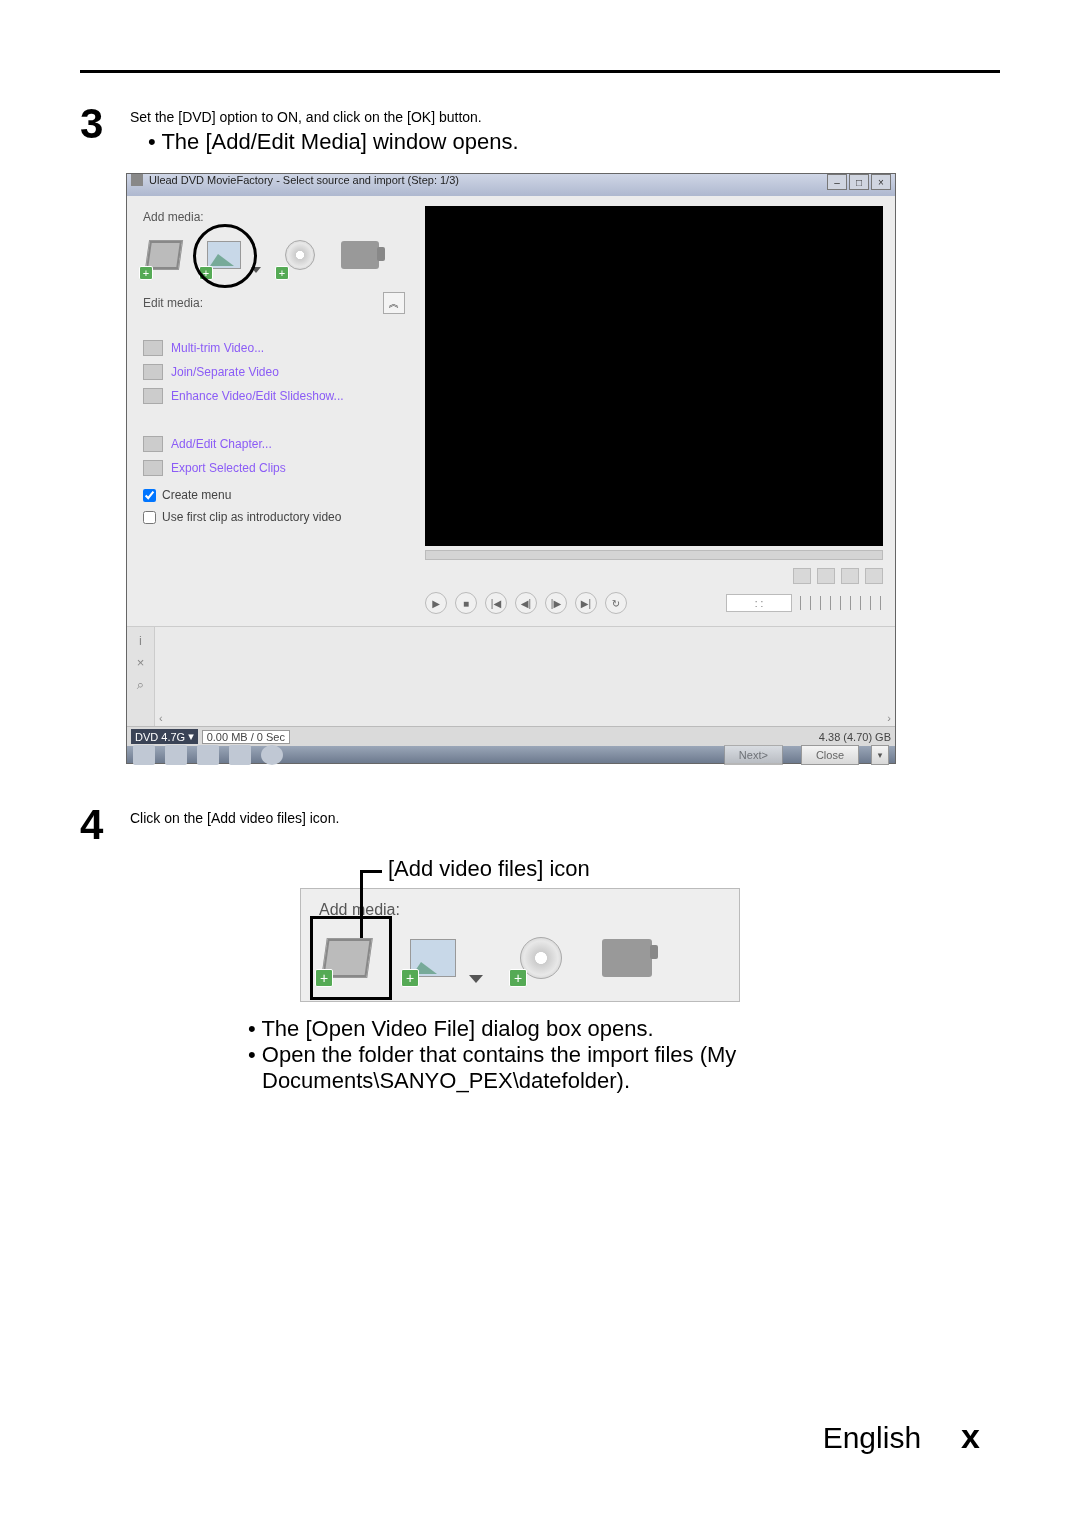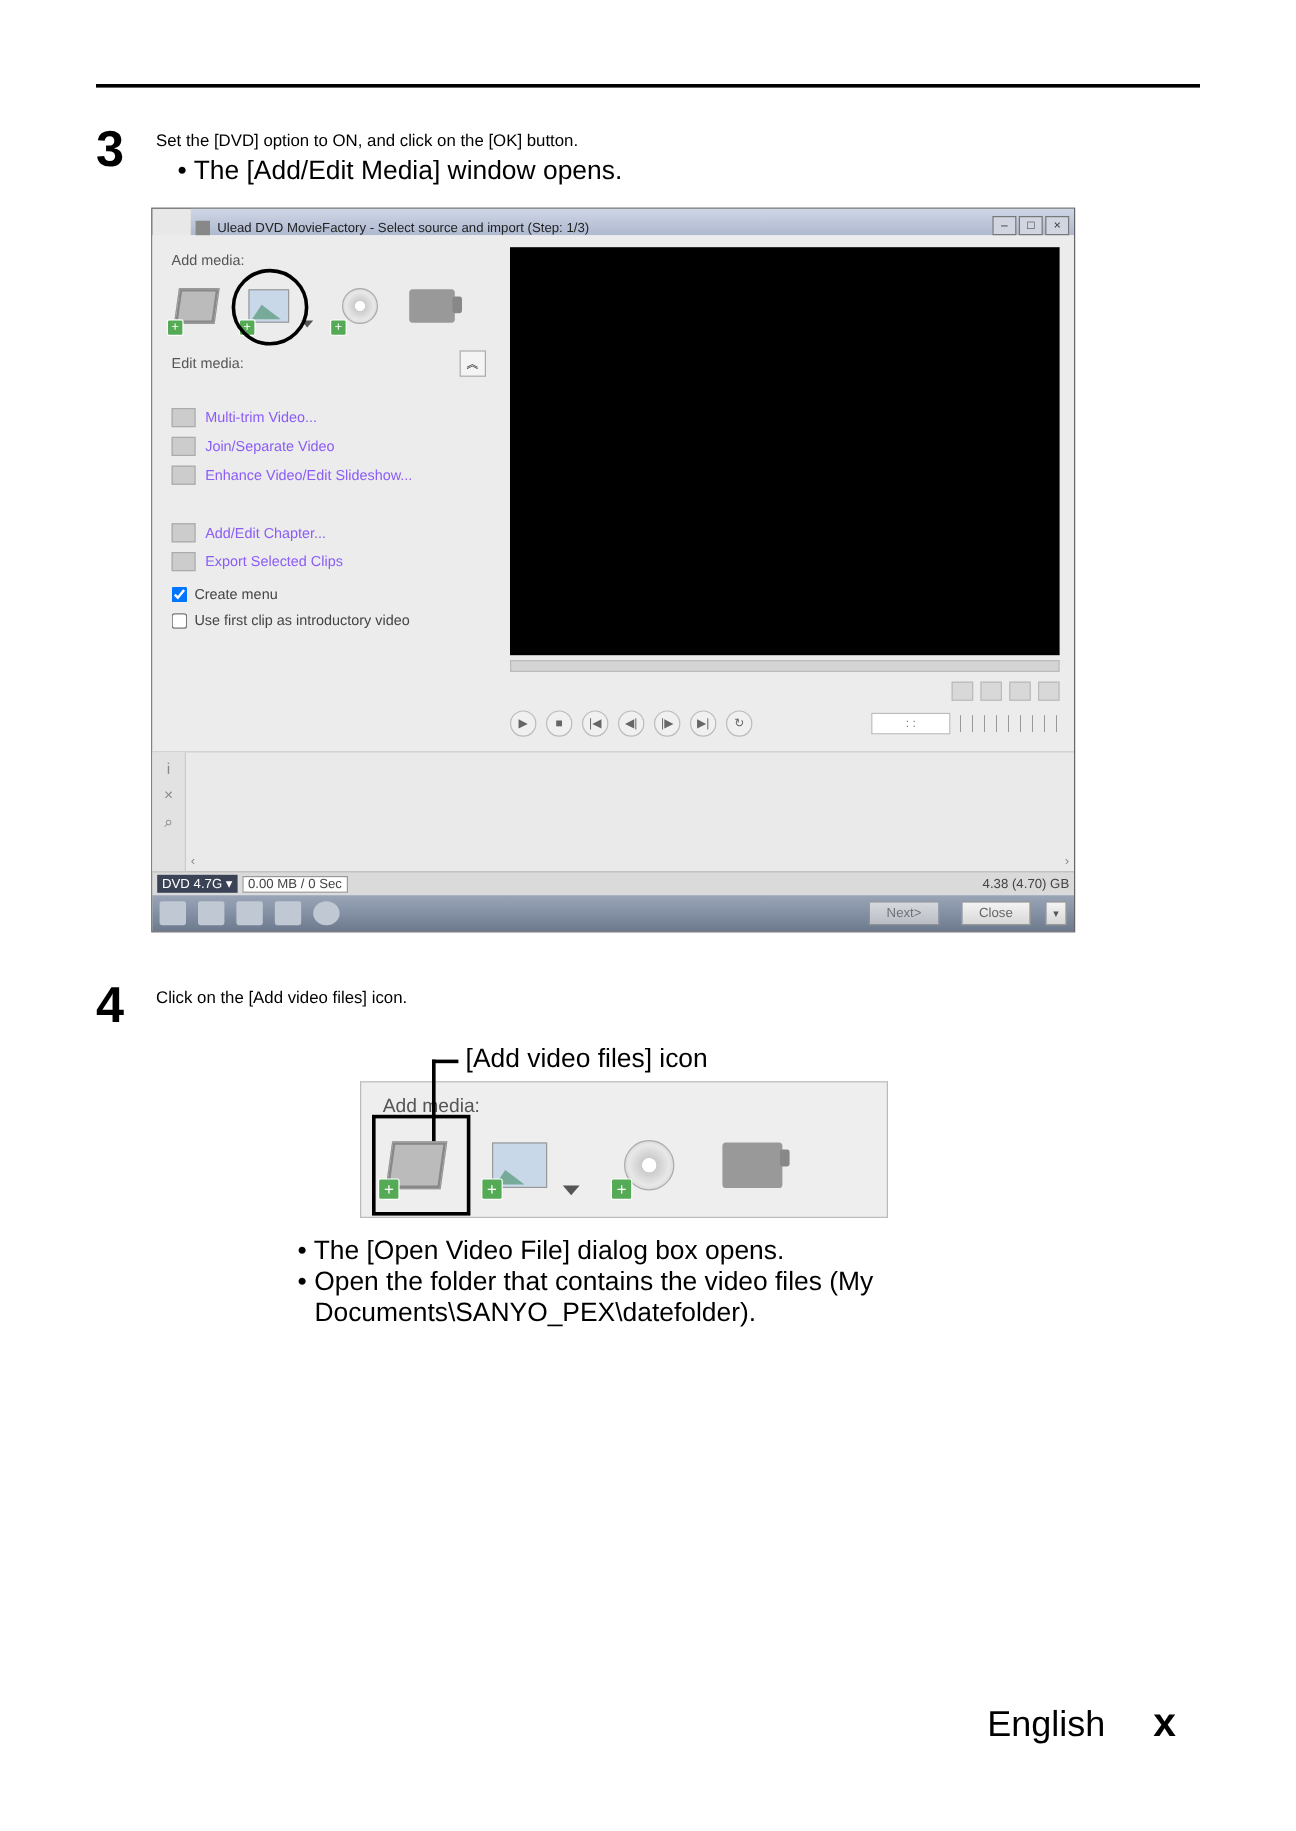--- a/index.html
+++ b/index.html
@@ -42,25 +42,24 @@
     margin: 18px 0 40px 46px;
     border: 1px solid #666;
     background: #e8e8e8;
     font-size: 12px;
     color: #444;
   }
   .titlebar {
     height: 22px;
     background: linear-gradient(#cfd6e6, #aeb8cf);
     display: flex;
-    align-items: flex-end;
+    align-items: flex-start;
     padding: 0 4px;
     font-size: 11px;
     color: #222;
-    margin-left: 32px;
   }
   .titlebar-icon {
     width: 12px; height: 12px; background: #888; margin-right: 6px;
   }
   .titlebar .sp { flex: 1; }
   .win-btn {
     width: 20px; height: 16px;
     border: 1px solid #777; background: #d0d5e0;
     margin-left: 2px; display: flex; align-items: center; justify-content: center;
     font-size: 10px; color: #333;
@@ -179,21 +178,21 @@
   .status-row {
     display: flex; align-items: center; background: #dadada;
     border-top: 1px solid #bbb; height: 20px; font-size: 11px; padding: 0 4px;
   }
   .disc-sel {
     background: #3a4356; color: #fff; padding: 1px 4px; display: flex; align-items: center; gap: 3px;
   }
   .size-box { border: 1px solid #999; background: #fff; padding: 0 4px; margin-left: 4px; }
   .status-row .sp { flex: 1; }
   .bottom-toolbar {
-    display: flex; align-items: center; height: 30px;
+    display: flex; align-items: center; height: 17px;
     background: linear-gradient(#9aa6b8, #6d7a8e);
     padding: 0 6px; gap: 10px;
   }
   .tb-icon { width: 22px; height: 20px; background: #c0c8d4; border-radius: 2px; }
   .tb-sp { flex: 1; }
   .nav-btn {
     height: 20px; padding: 0 14px; font-size: 11px;
     background: linear-gradient(#f4f4f4, #d8d8d8); border: 1px solid #999;
     display: flex; align-items: center; color: #666;
   }
@@ -401,21 +400,21 @@
         <div class="inset-icon">
             <div class="cam-icon" style="width:50px;height:38px"></div>
           </div>
       </div>
     </div>
     <div class="highlight-box"></div>
   </div>
 
   <div style="margin-left:150px">
     <div class="step-bullet">The [Open Video File] dialog box opens.</div>
-    <div class="step-bullet">Open the folder that contains the video files (My Documents\SANYO_PEX\datefolder).</div>
+    <div class="step-bullet">Open the folder that contains the import files (My Documents\SANYO_PEX\datefolder).</div>
   </div>
 
 </div>
 
 <div class="footer">
   <span>English</span>
   <span class="pg">x</span>
 </div>
 
 </body></html>

